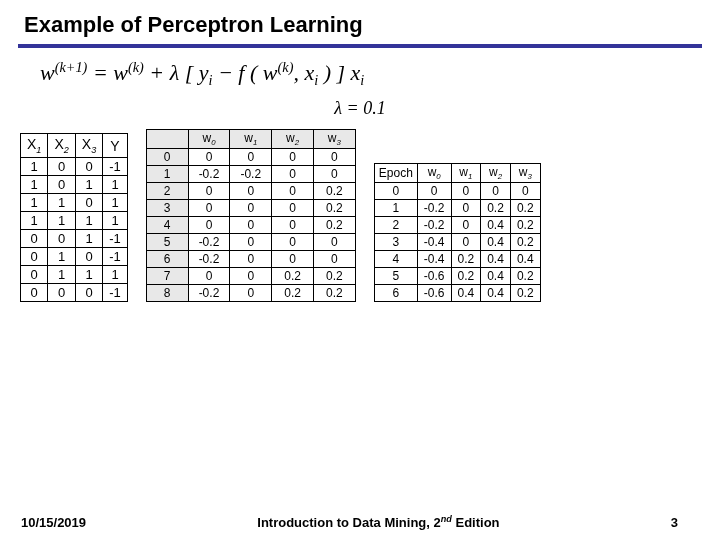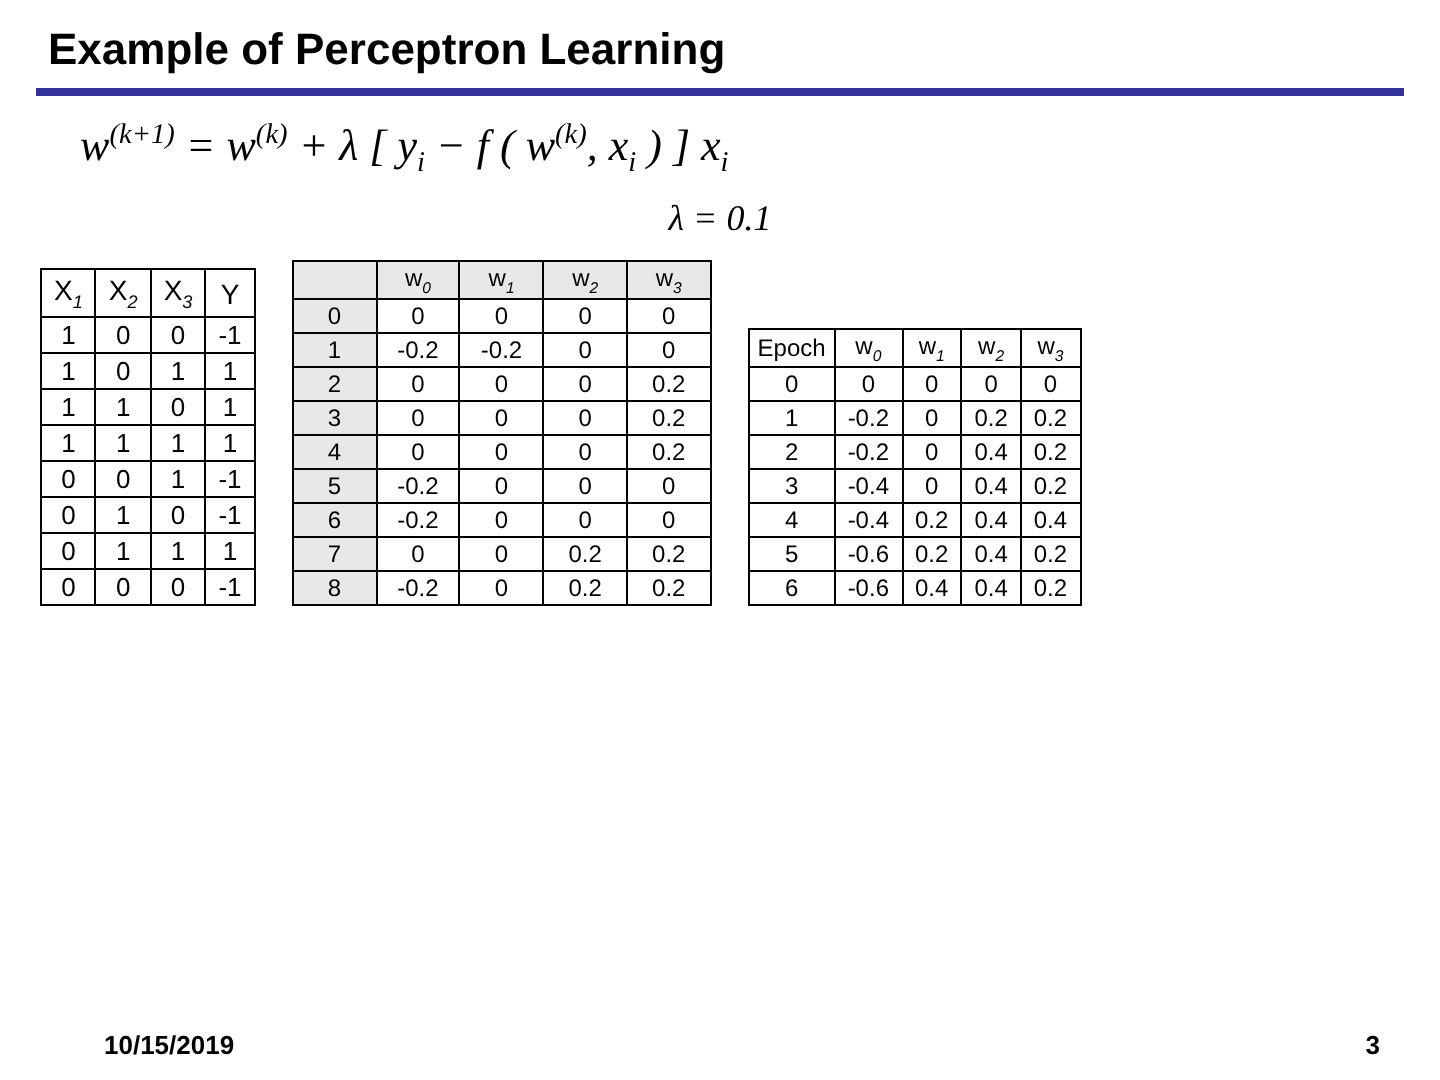--- a/index.html
+++ b/index.html
@@ -60,25 +60,25 @@
   .t-xy td { font-size: 13px; padding: 1px 6px; }
   .t-iter { width: 210px; }
   .t-iter th, .t-iter td { width: 20%; }
   .t-iter th:first-child, .t-iter td:first-child { background: #e8e8e8; }
   .t-iter thead th { background: #e8e8e8; }
   .t-epoch th, .t-epoch td { padding: 1px 6px; }
   .t-epoch thead th:first-child { padding: 1px 4px; }
   .footer {
     position: absolute;
     bottom: 10px;
-    left: 0; right: 0;
+    left: 0; right: 12px;
     display: flex;
     justify-content: space-between;
     align-items: flex-end;
-    padding: 0 30px 0 52px;
+    padding: 0 30px 0 21px;
     font-size: 13px;
     font-weight: bold;
   }
   .ftitle sup { font-size: 0.7em; }
 </style>
 </head>
 <body>
 
 <div class="title">Example of Perceptron Learning</div>
 <div class="rule"></div>
@@ -284,14 +284,15 @@
           <td>0.4</td>
           <td>0.4</td>
           <td>0.2</td>
         </tr>
       </tbody>
     </table>
 </div>
 
 <div class="footer">
   <span>10/15/2019</span>
+  <span class="ftitle">Introduction to Data Mining, 2<sup>nd</sup> Edition</span>
   <span>3</span>
 </div>
 
 </body></html>

